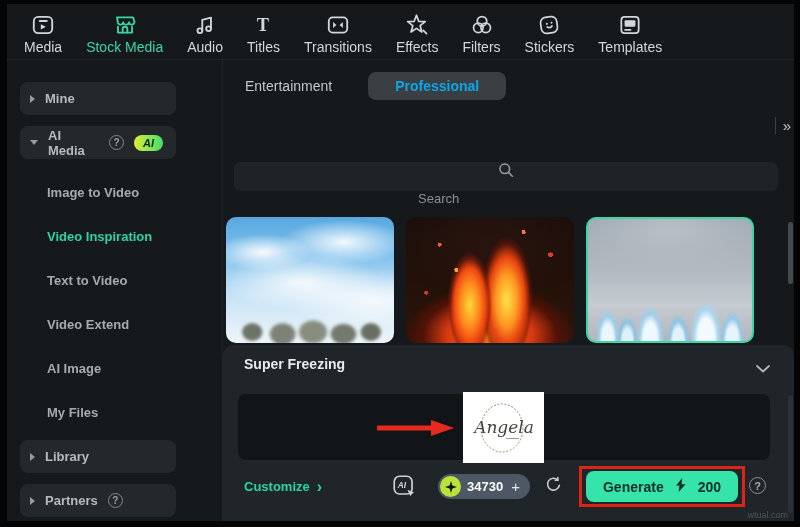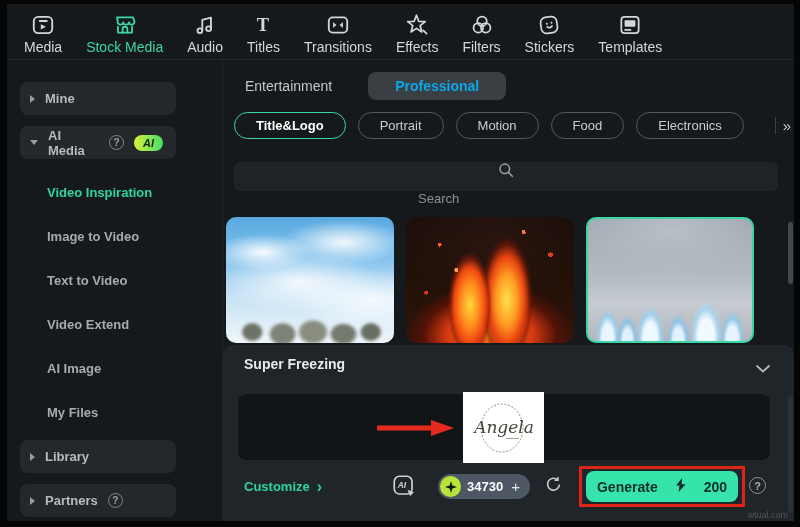--- a/index.html
+++ b/index.html
@@ -85,21 +85,21 @@
   .red-arrow{position:absolute;left:152px;top:74px;}
   .logo-card{position:absolute;left:240px;top:47px;width:81px;height:71px;background:#ffffff;display:flex;align-items:center;justify-content:center;cursor:pointer;}
   .customize{position:absolute;left:21px;top:134px;display:flex;align-items:center;gap:7px;color:#2dd3a0;font-size:13px;font-weight:600;cursor:pointer;}
   .customize .chev{font-size:16px;line-height:13px;}
   .ai-pen{position:absolute;left:170px;top:130px;cursor:pointer;}
   .credits{position:absolute;left:215px;top:129px;height:25px;background:#4d5864;border-radius:13px;display:flex;align-items:center;gap:6px;padding:0 10px 0 2px;color:#fdfdfd;font-size:13px;font-weight:700;cursor:pointer;}
   .coin{width:21px;height:21px;border-radius:50%;background:#b7e33b;display:flex;align-items:center;justify-content:center;}
   .credits .plus{font-weight:400;font-size:15px;margin-left:2px;color:#e8eaec;}
   .refresh{position:absolute;left:322px;top:131px;cursor:pointer;}
   .red-box{position:absolute;left:356px;top:121px;width:166px;height:41px;border:3px solid #dc2517;display:flex;align-items:center;justify-content:center;}
-  .generate{width:152px;height:31px;background:#36e3ab;border-radius:8px;border:none;display:flex;align-items:center;justify-content:center;gap:17px;color:#0e2e27;font-size:14px;font-weight:800;font-family:inherit;cursor:pointer;}
+  .generate{width:152px;height:31px;background:#36e3ab;border-radius:8px;border:none;display:flex;align-items:center;justify-content:center;gap:11px;color:#0e2e27;font-size:14px;font-weight:800;font-family:inherit;cursor:pointer;}
   .help{position:absolute;left:526px;top:132px;width:17px;height:17px;border:1.5px solid #8e9497;border-radius:50%;color:#aab0b3;font-size:11px;font-weight:700;display:flex;align-items:center;justify-content:center;cursor:pointer;}
   .panel-scroll{position:absolute;right:1px;top:50px;bottom:8px;width:5px;background:#2c3135;border-radius:3px;}
   .watermark{position:absolute;right:12px;bottom:7px;font-size:9px;color:rgba(150,155,158,.4);}
 </style>
 </head>
 <body>
 
 <div class="frame">
   <div class="app">
 
@@ -201,22 +201,22 @@
         <span class="tri-r"></span>
         <span>Mine</span>
       </div>
       <div class="side-box">
         <span class="tri-d"></span>
         <span>AI Media</span>
         <span class="qmark">?</span>
         <span class="ai-badge">AI</span>
       </div>
       <div class="side-nav">
+        <div class="nav-item">Image to Video</div>
         <div class="nav-item active">Video Inspiration</div>
-        <div class="nav-item">Image to Video</div>
         <div class="nav-item">Text to Video</div>
         <div class="nav-item">Video Extend</div>
         <div class="nav-item">AI Image</div>
         <div class="nav-item">My Files</div>
       </div>
       <div class="side-box">
         <span class="tri-r"></span>
         <span>Library</span>
       </div>
       <div class="side-box">
@@ -225,27 +225,20 @@
         <span class="qmark">?</span>
       </div>
     </div>
 
     <div class="main">
       <div class="tabs">
         <span class="tab-plain">Entertainment</span>
         <span class="tab-pill">Professional</span>
       </div>
 
-      <div class="chips">
-        <span class="chip active">Title&amp;Logo</span>
-        <span class="chip">Portrait</span>
-        <span class="chip">Motion</span>
-        <span class="chip">Food</span>
-        <span class="chip">Electronics</span>
-      </div>
       <div class="chips-more">
         <span class="vline"></span>
         <span class="more-glyph">»</span>
       </div>
 
       <div class="search">
         <span>
           <svg viewBox="0 0 16 16" width="16" height="16" fill="none" stroke="#9aa0a3" stroke-width="1.5" stroke-linecap="round">
               <circle cx="6.8" cy="6.8" r="4.8"></circle>
               <path d="M10.4 10.4L14.3 14.3"></path>

